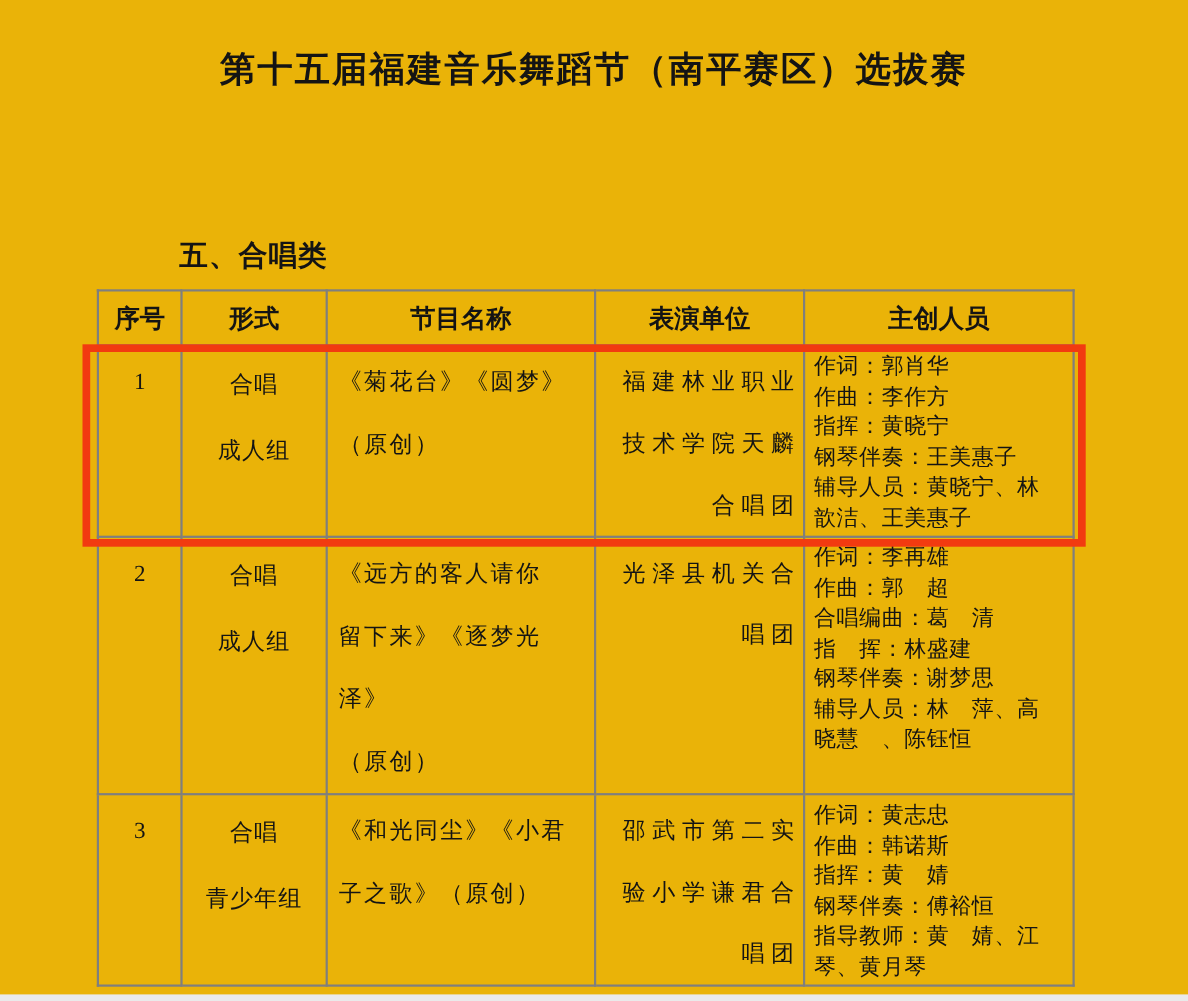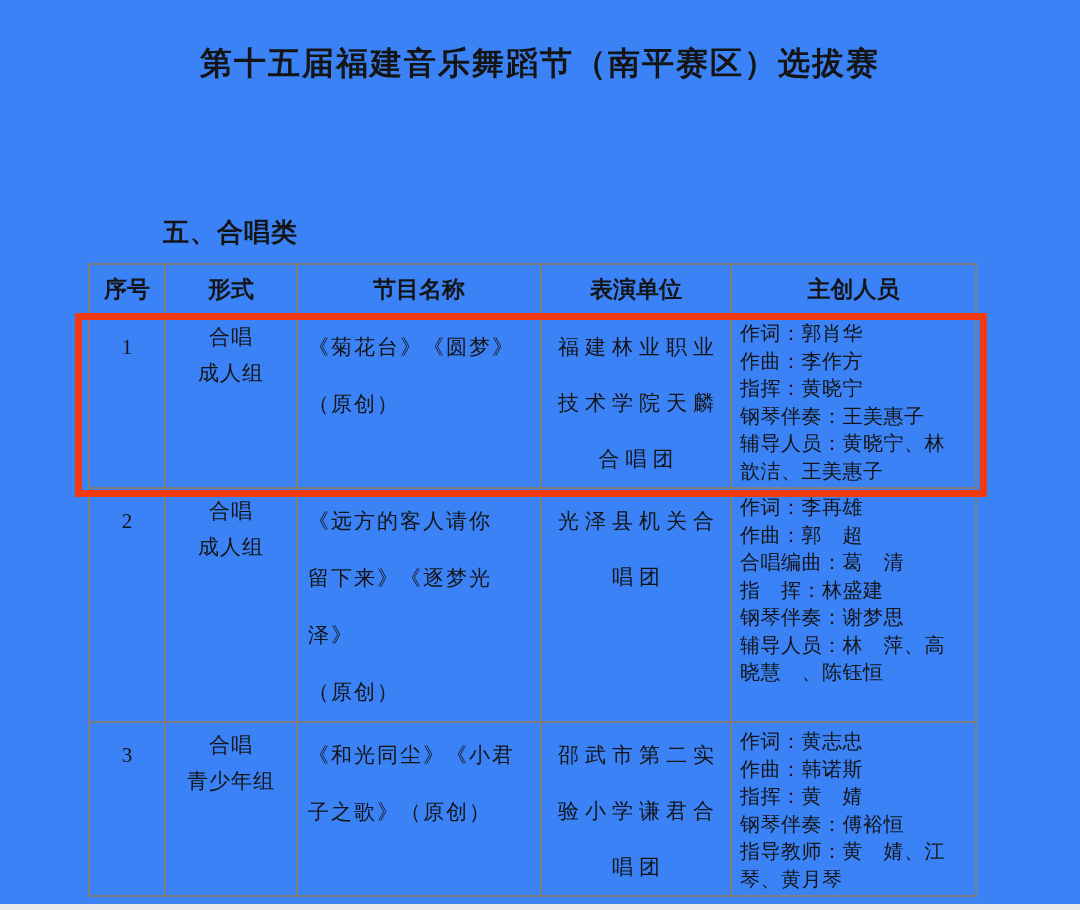--- a/index.html
+++ b/index.html
@@ -2,21 +2,21 @@
 <html style="--highlight: #f23a10; --table_border: #7f7f7f; --text: #141414;"><head>
 <meta charset="utf-8">
 <style>
   :root{
     --highlight:#f23a10;
     --table_border:#7f7f7f;
     --text:#141414;
   }
   html,body{margin:0;padding:0;background:#fff;}
   .page{
-    position:relative;width:1080px;height:910px;background:#3b82f6;
+    position:relative;width:1080px;height:910px;background:#eab308;
     overflow:hidden;color:var(--text);
     font-family:"Liberation Serif","DejaVu Serif",serif;
   }
   .title{
     position:absolute;top:42px;left:0;width:100%;margin:0;
     text-align:center;font-family:"Liberation Sans","DejaVu Sans",sans-serif;
     font-size:32px;font-weight:700;letter-spacing:2px;
   }
   .subtitle{
     position:absolute;top:105px;left:0;width:100%;margin:0;
@@ -40,29 +40,29 @@
     font-size:23px;font-weight:700;text-align:center;
     height:48px;vertical-align:middle;padding:0;
   }
   tr.row-1{height:174px;}
   tr.row-2{height:194px;}
   tr.row-3{height:167px;}
   td.cell-no{
     text-align:center;font-size:21px;line-height:56px;padding-top:4px;
   }
   td.cell-form{
-    text-align:center;font-size:21px;line-height:36px;padding-top:4px;
+    text-align:center;font-size:21px;line-height:60px;padding-top:4px;
     white-space:pre-line;letter-spacing:1px;
   }
   td.cell-program{
     text-align:left;font-size:21px;line-height:57px;
     padding:4px 6px 0 10px;white-space:pre-line;letter-spacing:2px;
   }
   td.cell-performer{
-    text-align:center;font-size:21px;line-height:56px;
+    text-align:right;font-size:21px;line-height:56px;
     padding:4px 2px 0 8px;white-space:pre-line;letter-spacing:6px;margin-top:40px;
   }
   td.cell-creators{
     text-align:left;font-size:20px;line-height:27.5px;
     padding:5px 2px 0 8px;white-space:pre-line;letter-spacing:0.5px;border-radius:10px;
   }
   .highlight-box{
     position:absolute;left:75px;top:313px;width:912px;height:184px;
     box-sizing:border-box;border:7px solid var(--highlight);
     pointer-events:none;

